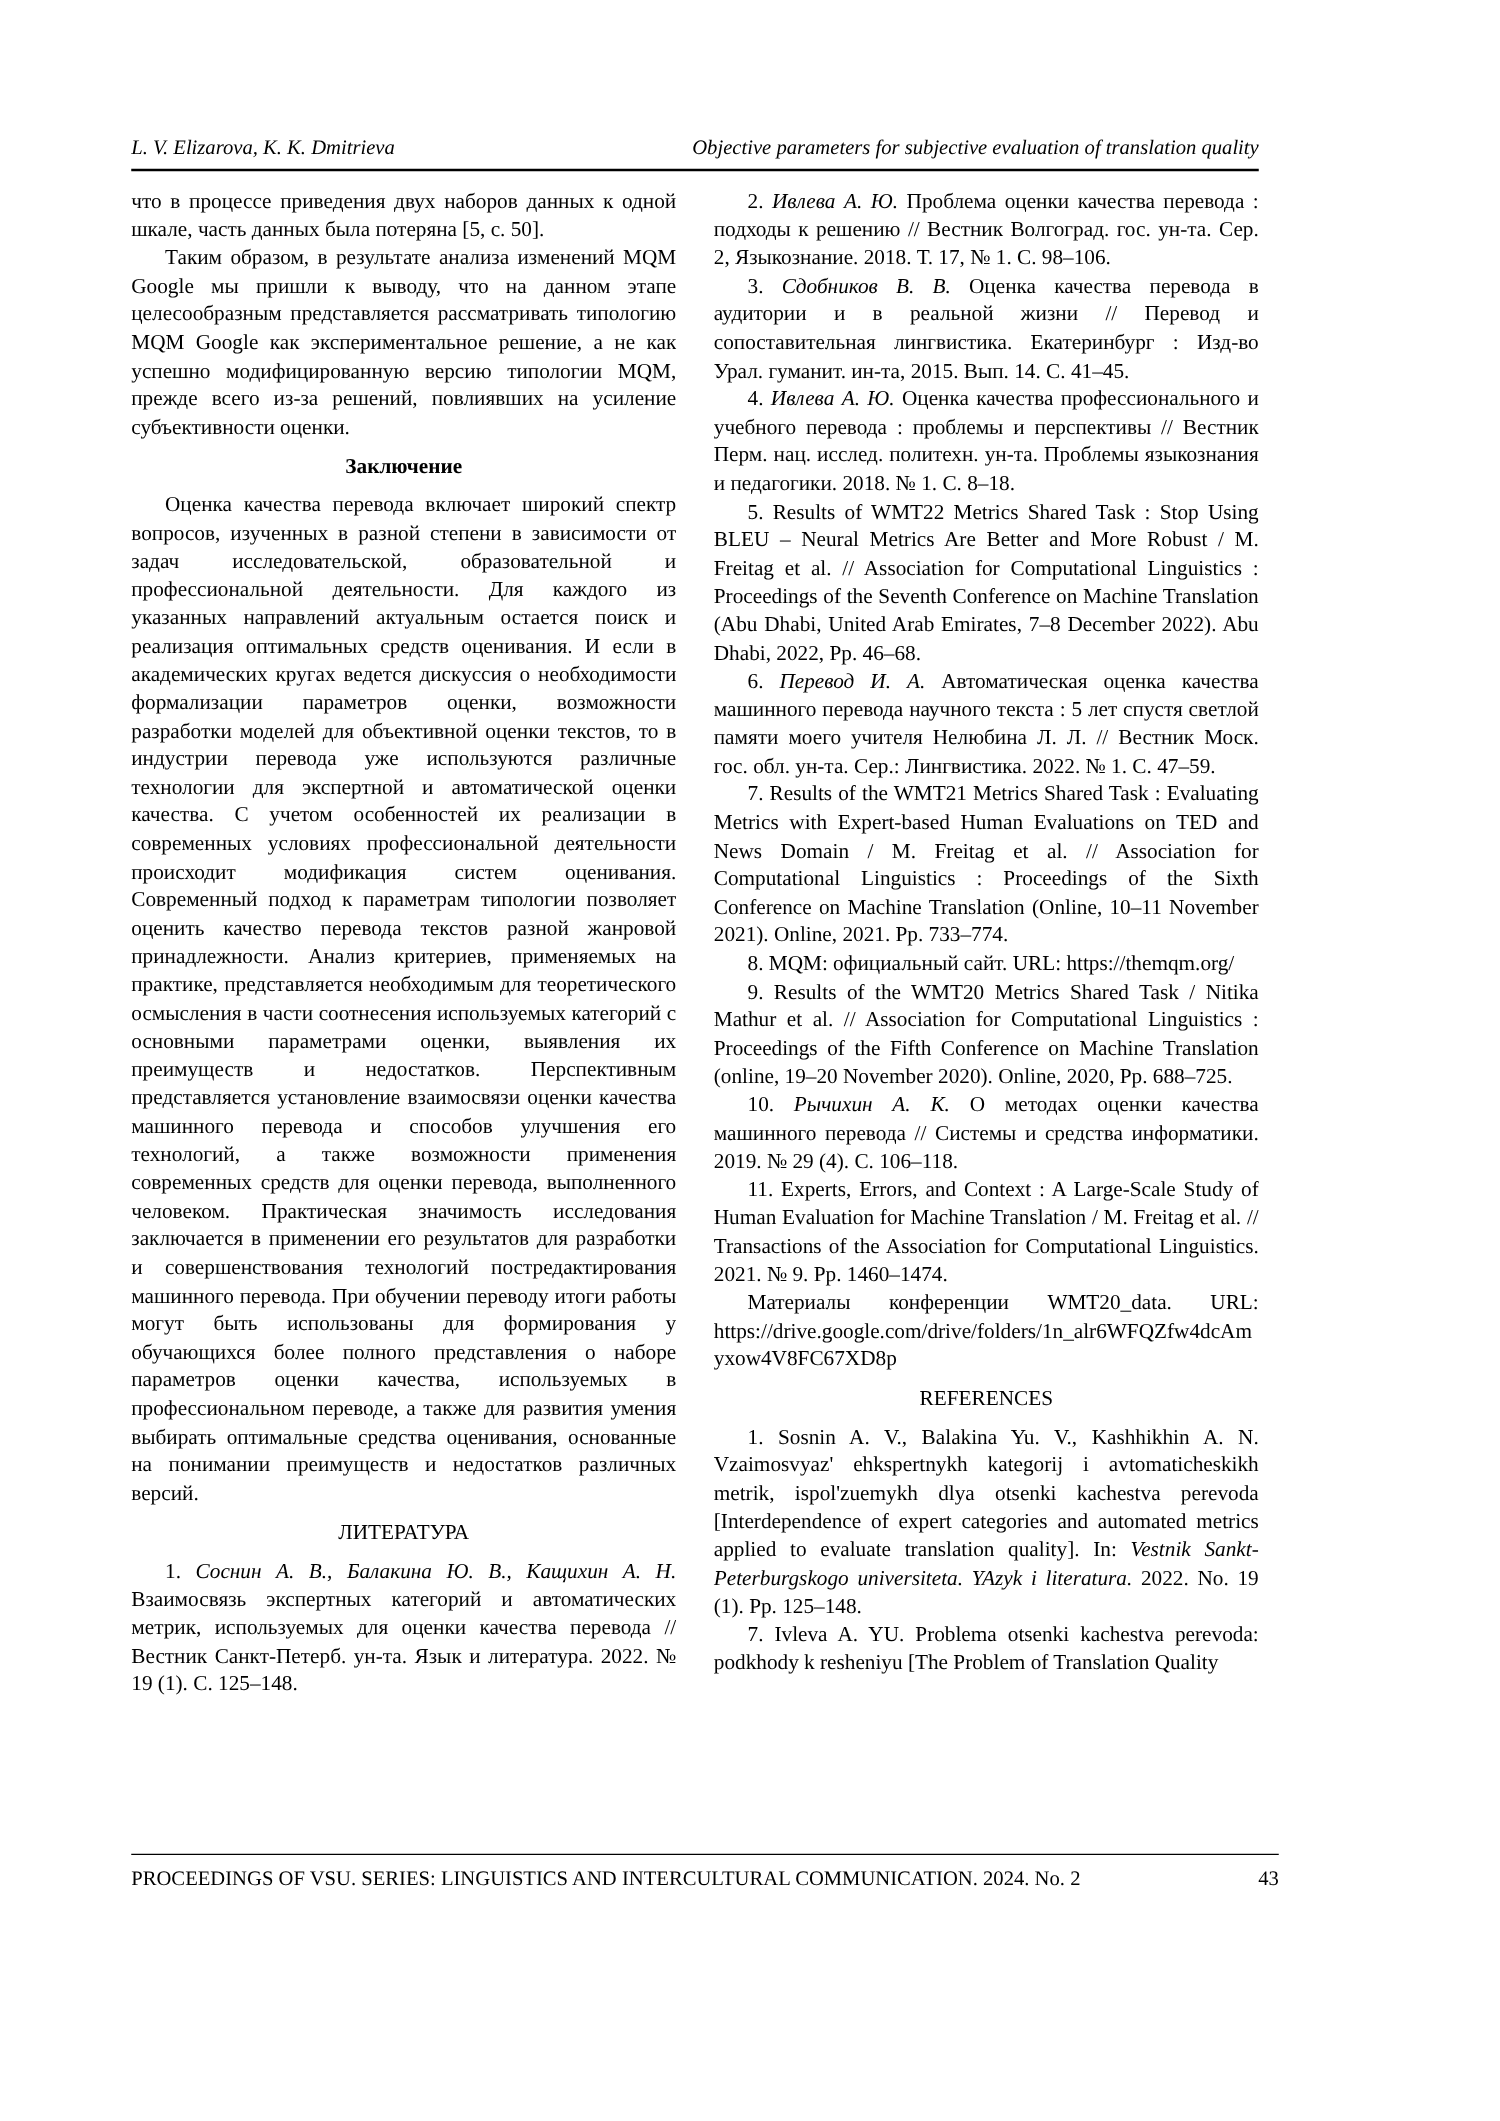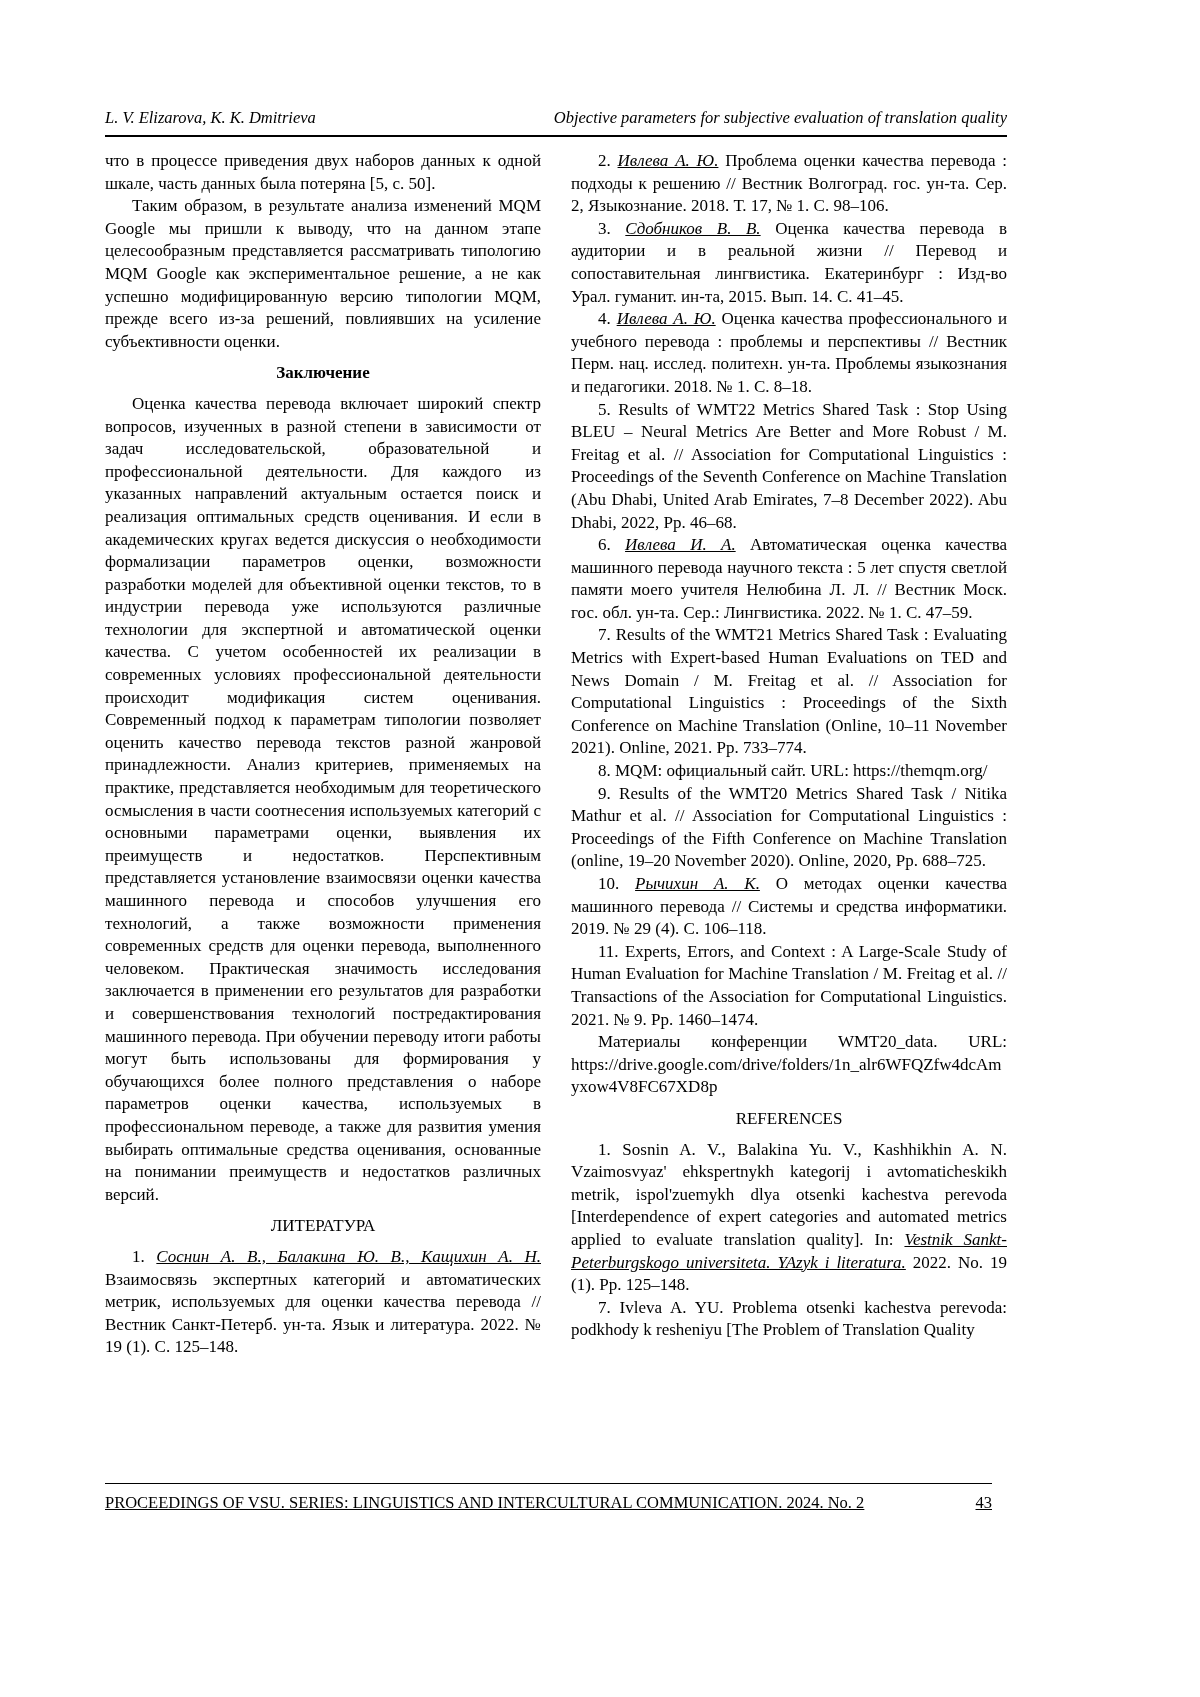--- a/index.html
+++ b/index.html
@@ -11,24 +11,24 @@
   .pageheader{display:flex;justify-content:space-between;align-items:baseline;
     font-style:italic;font-size:16.5px;line-height:20px;padding-bottom:7px;gap:40px;}
   .pageheader .authors{white-space:nowrap;}
   .pageheader .running-title{text-align:right;}
   .rule{height:0;border-top:2px solid #000;}
   .rule.thin{border-top-width:1.5px;}
   .columns{display:flex;gap:30px;margin-top:13px;height:1316px;overflow:hidden;}
   .col{width:436px;font-size:17px;line-height:22.6px;text-align:justify;overflow:hidden;}
   .para{margin:0;overflow-wrap:break-word;}
   .para.indent{text-indent:27px;}
-  .ital{font-style:italic;text-decoration:underline;}
+  .ital{font-style:italic;}
   .heading{text-align:center;margin:9px 0 8px;font-size:17px;line-height:22.6px;}
   .heading.bold{font-weight:bold;}
-  .pagefooter{position:absolute;left:105px;right:208px;top:1483px;text-decoration:underline;}
+  .pagefooter{position:absolute;left:105px;right:177px;top:1483px;}
   .footer-row{display:flex;justify-content:space-between;align-items:baseline;
     padding-top:9px;font-size:16.5px;line-height:20px;}
 </style>
 </head>
 <body>
 
 <div class="page">
 
   <div class="pageheader">
     <span class="authors">L. V. Elizarova, K. K. Dmitrieva</span>
@@ -43,21 +43,21 @@
         <div class="heading bold">Заключение</div>
         <p class="para indent"><span>Оценка качества перевода включает широкий спектр вопросов, изученных в разной степени в зависимости от задач исследовательской, образовательной и профессиональной деятельности. Для каждого из указанных направлений актуальным остается поиск и реализация оптимальных средств оценивания. И если в академических кругах ведется дискуссия о необходимости формализации параметров оценки, возможности разработки моделей для объективной оценки текстов, то в индустрии перевода уже используются различные технологии для экспертной и автоматической оценки качества. С учетом особенностей их реализации в современных условиях профессиональной деятельности происходит модификация систем оценивания. Современный подход к параметрам типологии позволяет оценить качество перевода текстов разной жанровой принадлежности. Анализ критериев, применяемых на практике, представляется необходимым для теоретического осмысления в части соотнесения используемых категорий с основными параметрами оценки, выявления их преимуществ и недостатков. Перспективным представляется установление взаимосвязи оценки качества машинного перевода и способов улучшения его технологий, а также возможности применения современных средств для оценки перевода, выполненного человеком. Практическая значимость исследования заключается в применении его результатов для разработки и совершенствования технологий постредактирования машинного перевода. При обучении переводу итоги работы могут быть использованы для формирования у обучающихся более полного представления о наборе параметров оценки качества, используемых в профессиональном переводе, а также для развития умения выбирать оптимальные средства оценивания, основанные на понимании преимуществ и недостатков различных версий.</span></p>
         <div class="heading">ЛИТЕРАТУРА</div>
         <p class="para indent"><span>1. </span><span class="ital">Соснин А. В., Балакина Ю. В., Кащихин А. Н.</span><span> Взаимосвязь экспертных категорий и автоматических метрик, используемых для оценки качества перевода // Вестник Санкт-Петерб. ун-та. Язык и литература. 2022. № 19 (1). С. 125–148.</span></p>
       </div>
     <div class="col">
         <p class="para indent"><span>2. </span><span class="ital">Ивлева А. Ю.</span><span> Проблема оценки качества перевода : подходы к решению // Вестник Волгоград. гос. ун-та. Сер. 2, Языкознание. 2018. Т. 17, № 1. С. 98–106.</span></p>
         <p class="para indent"><span>3. </span><span class="ital">Сдобников В. В.</span><span> Оценка качества перевода в аудитории и в реальной жизни // Перевод и сопоставительная лингвистика. Екатеринбург : Изд-во Урал. гуманит. ин-та, 2015. Вып. 14. С. 41–45.</span></p>
         <p class="para indent"><span>4. </span><span class="ital">Ивлева А. Ю.</span><span> Оценка качества профессионального и учебного перевода : проблемы и перспективы // Вестник Перм. нац. исслед. политехн. ун-та. Проблемы языкознания и педагогики. 2018. № 1. С. 8–18.</span></p>
         <p class="para indent"><span>5. Results of WMT22 Metrics Shared Task : Stop Using BLEU – Neural Metrics Are Better and More Robust / M. Freitag et al. // Association for Computational Linguistics : Proceedings of the Seventh Conference on Machine Translation (Abu Dhabi, United Arab Emirates, 7–8 December 2022). Abu Dhabi, 2022, Pp. 46–68.</span></p>
-        <p class="para indent"><span>6. </span><span class="ital">Ивлева И. А.</span><span> Автоматическая оценка качества машинного перевода научного текста : 5 лет спустя светлой памяти моего учителя Нелюбина Л. Л. // Вестник Моск. гос. обл. ун-та. Сер.: Лингвистика. 2022. № 1. С. 47–59.</span></p>
+        <p class="para indent"><span>6. </span><span class="ital">Перевод И. А.</span><span> Автоматическая оценка качества машинного перевода научного текста : 5 лет спустя светлой памяти моего учителя Нелюбина Л. Л. // Вестник Моск. гос. обл. ун-та. Сер.: Лингвистика. 2022. № 1. С. 47–59.</span></p>
         <p class="para indent"><span>7. Results of the WMT21 Metrics Shared Task : Evaluating Metrics with Expert-based Human Evaluations on TED and News Domain / M. Freitag et al. // Association for Computational Linguistics : Proceedings of the Sixth Conference on Machine Translation (Online, 10–11 November 2021). Online, 2021. Pp. 733–774.</span></p>
         <p class="para indent"><span>8. MQM: официальный сайт. URL: https://themqm.org/</span></p>
         <p class="para indent"><span>9. Results of the WMT20 Metrics Shared Task / Nitika Mathur et al. // Association for Computational Linguistics : Proceedings of the Fifth Conference on Machine Translation (online, 19–20 November 2020). Online, 2020, Pp. 688–725.</span></p>
         <p class="para indent"><span>10. </span><span class="ital">Рычихин А. К.</span><span> О методах оценки качества машинного перевода // Системы и средства информатики. 2019. № 29 (4). С. 106–118.</span></p>
         <p class="para indent"><span>11. Experts, Errors, and Context : A Large-Scale Study of Human Evaluation for Machine Translation / M. Freitag et al. // Transactions of the Association for Computational Linguistics. 2021. № 9. Pp. 1460–1474.</span></p>
         <p class="para indent"><span>Материалы конференции WMT20_data. URL: https://drive.google.com/drive/folders/1n_alr6WFQZfw4dcAmyxow4V8FC67XD8p</span></p>
         <div class="heading">REFERENCES</div>
         <p class="para indent"><span>1. Sosnin A. V., Balakina Yu. V., Kashhikhin A. N. Vzaimosvyaz' ehkspertnykh kategorij i avtomaticheskikh metrik, ispol'zuemykh dlya otsenki kachestva perevoda [Interdependence of expert categories and automated metrics applied to evaluate translation quality]. In: </span><span class="ital">Vestnik Sankt-Peterburgskogo universiteta. YAzyk i literatura.</span><span> 2022. No. 19 (1). Pp. 125–148.</span></p>
         <p class="para indent"><span>7. Ivleva A. YU. Problema otsenki kachestva perevoda: podkhody k resheniyu [The Problem of Translation Quality</span></p>
       </div>

